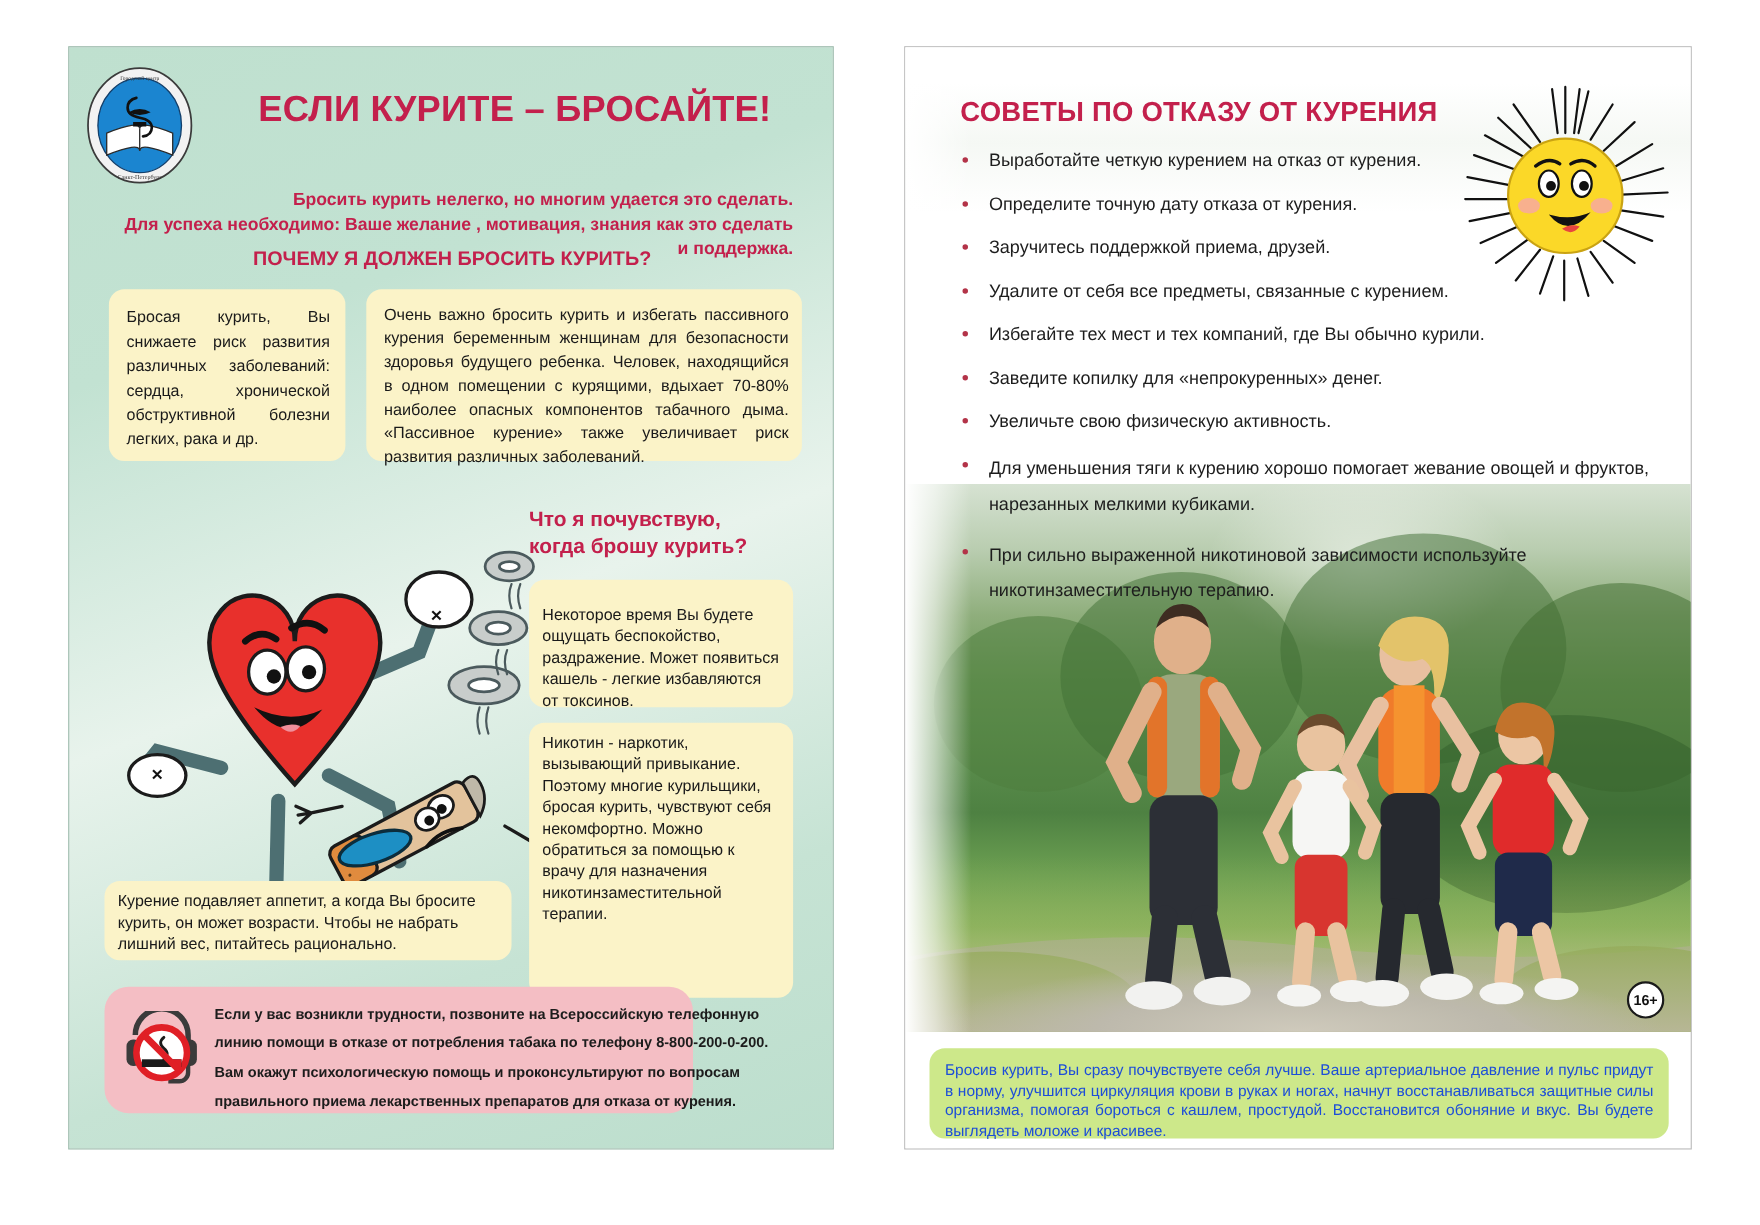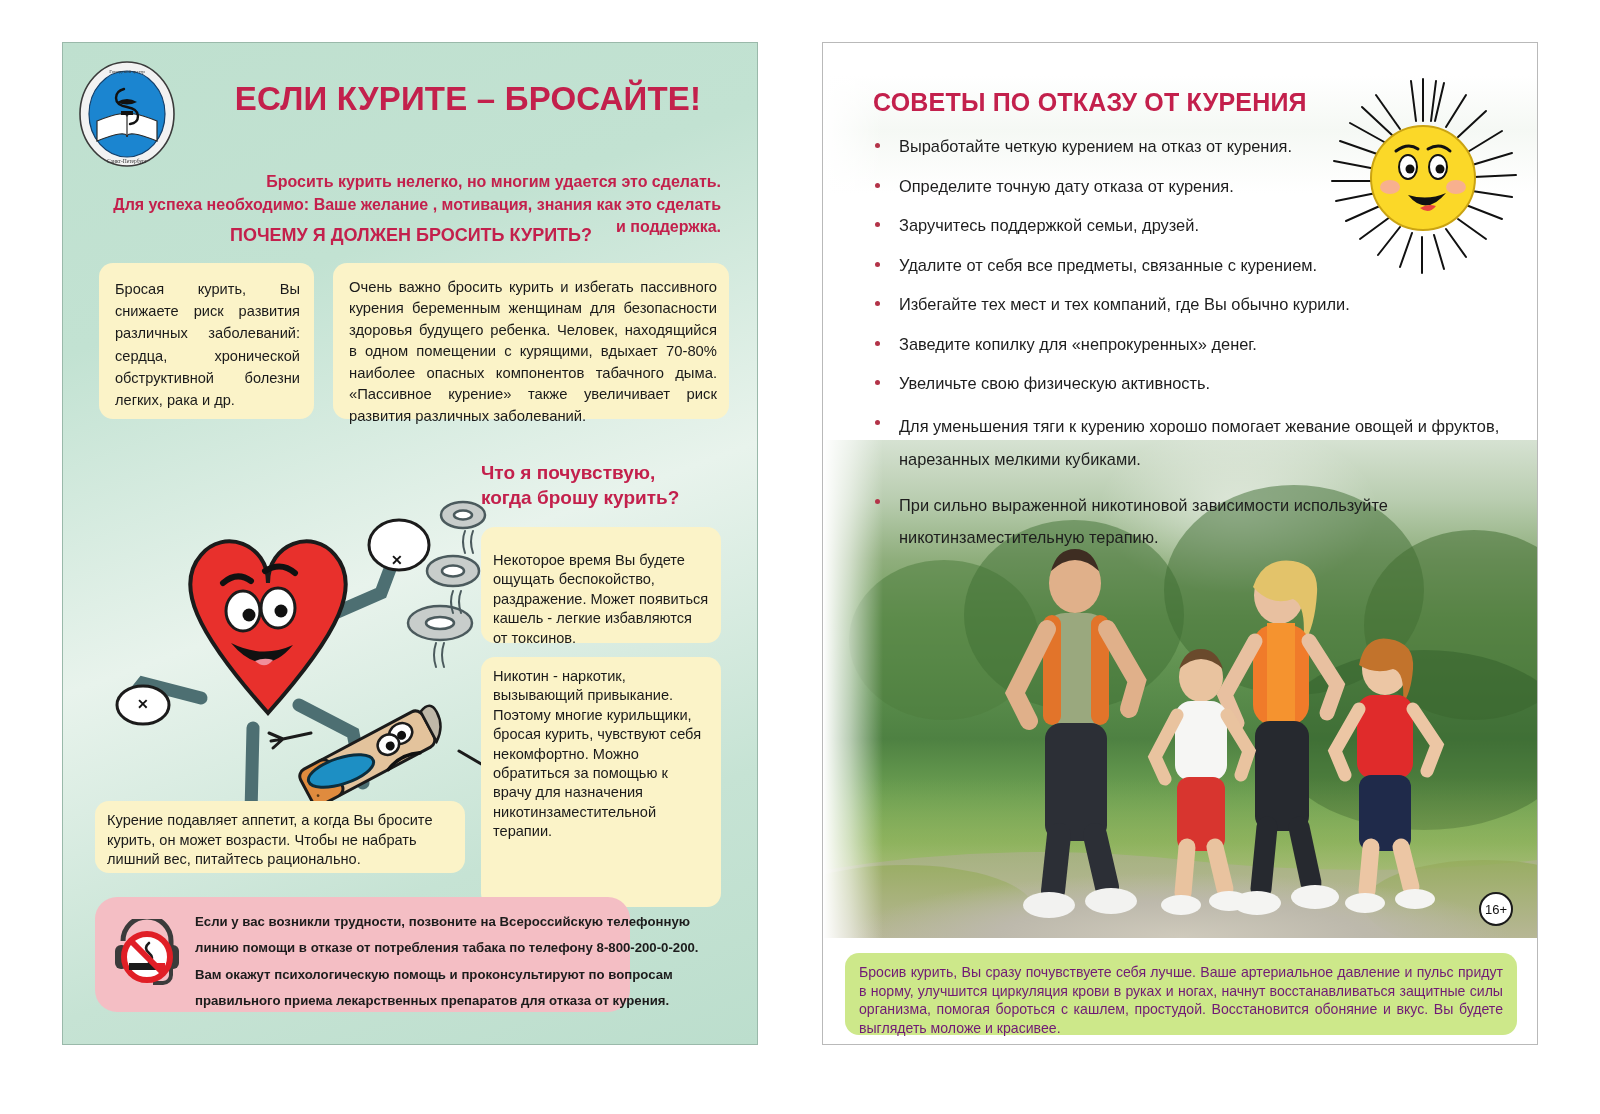--- a/index.html
+++ b/index.html
@@ -167,30 +167,30 @@
     width: 5px; height: 5px; border-radius: 50%;
     background: #b33348;
   }
   .bullet.wrap { line-height: 2.0; }
 
   #age-badge {
     position: absolute; right: 24px; bottom: 20px;
     width: 34px; height: 34px; border-radius: 50%;
     background: #fff; border: 2px solid #1a1a1a;
     display: flex; align-items: center; justify-content: center;
-    font-size: 13px; font-weight: normal; color: #111;
+    font-size: 13px; font-weight: bold; color: #111;
     z-index: 8;
   }
 
   #greenbox {
     position: absolute; left: 22px; top: 910px;
     width: 672px; height: 82px;
     background: #cde88a; border-radius: 14px;
     padding: 10px 14px;
-    font-size: 14.1px; line-height: 1.33; color: #701a75;
+    font-size: 14.1px; line-height: 1.33; color: #1d4ed8;
     text-align: justify;
     z-index: 6;
   }
 
   #sun { position: absolute; right: 6px; top: 28px; width: 215px; height: 215px; z-index: 4; }
 </style>
 </head>
 <body>
 
 <div class="panel" id="left-panel">
@@ -431,21 +431,21 @@
       <path d="M92 124 q18 22 38 -2 q-18 8 -38 2z" fill="#111"></path>
       <path d="M104 137 q9 7 16 -2 q-8 -3 -16 2z" fill="#e8463f"></path>
     </svg>
   </div>
 
   <div id="r-title">СОВЕТЫ ПО ОТКАЗУ ОТ КУРЕНИЯ</div>
 
   <div id="bullets">
     <div class="bullet"><span class="dot"></span><span>Выработайте четкую курением на отказ от курения.</span></div>
     <div class="bullet"><span class="dot"></span><span>Определите точную дату отказа от курения.</span></div>
-    <div class="bullet"><span class="dot"></span><span>Заручитесь поддержкой семьи, друзей.</span></div>
+    <div class="bullet"><span class="dot"></span><span>Заручитесь поддержкой приема, друзей.</span></div>
     <div class="bullet"><span class="dot"></span><span>Удалите от себя все предметы, связанные с курением.</span></div>
     <div class="bullet"><span class="dot"></span><span>Избегайте тех мест и тех компаний, где Вы обычно курили.</span></div>
     <div class="bullet"><span class="dot"></span><span>Заведите копилку для «непрокуренных» денег.</span></div>
     <div class="bullet"><span class="dot"></span><span>Увеличьте свою физическую активность.</span></div>
     <div class="bullet wrap"><span class="dot"></span><span>Для уменьшения тяги к курению хорошо помогает жевание овощей и фруктов, нарезанных мелкими кубиками.</span></div>
     <div class="bullet wrap"><span class="dot"></span><span>При сильно выраженной никотиновой зависимости используйте никотинзаместительную терапию.</span></div>
   </div>
 
   <div id="age-badge" style="bottom:118px;">16+</div>
 

